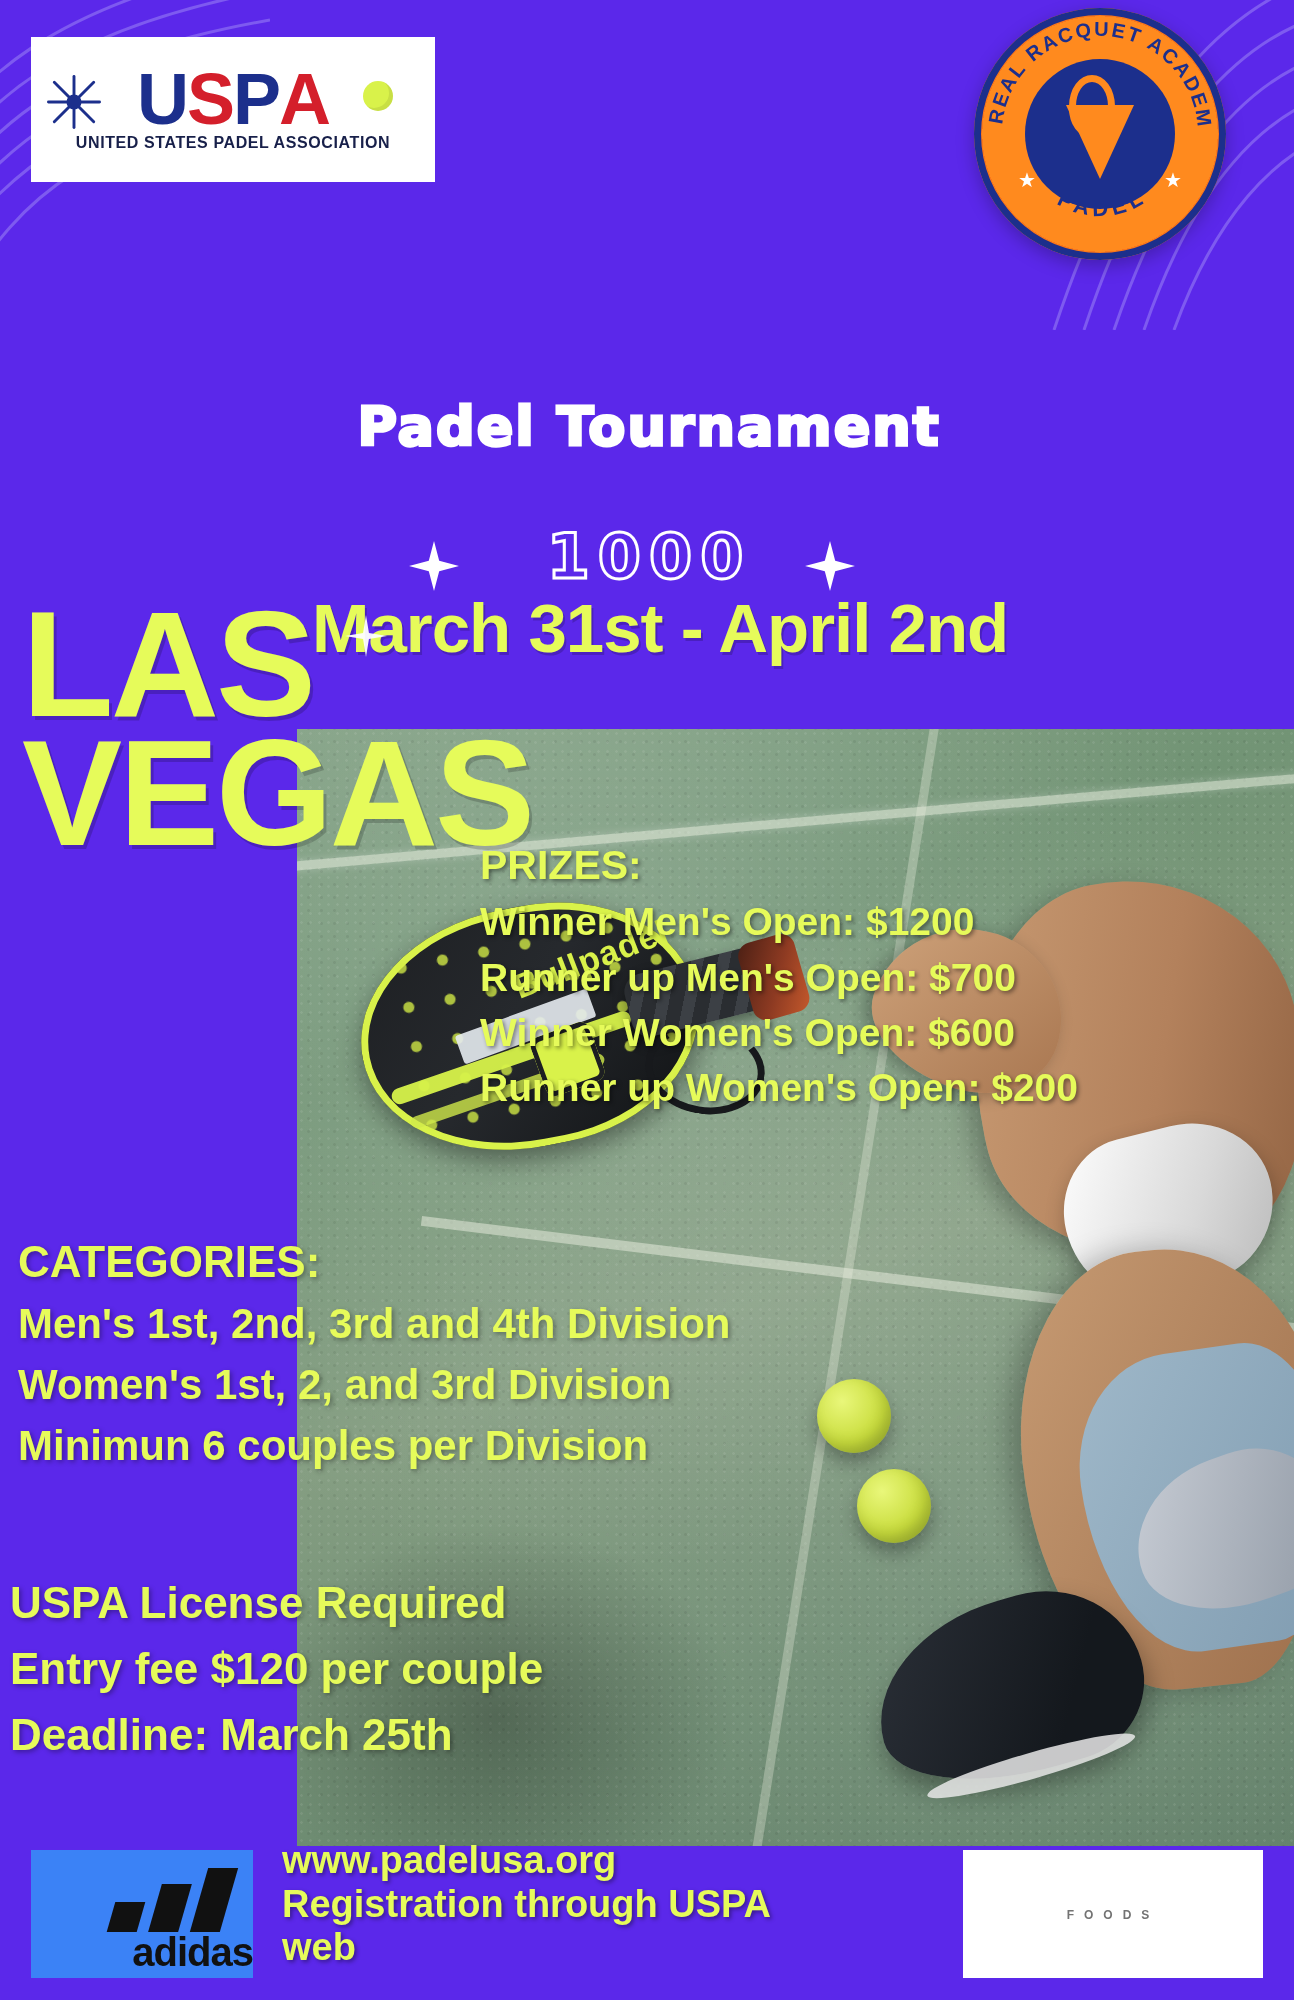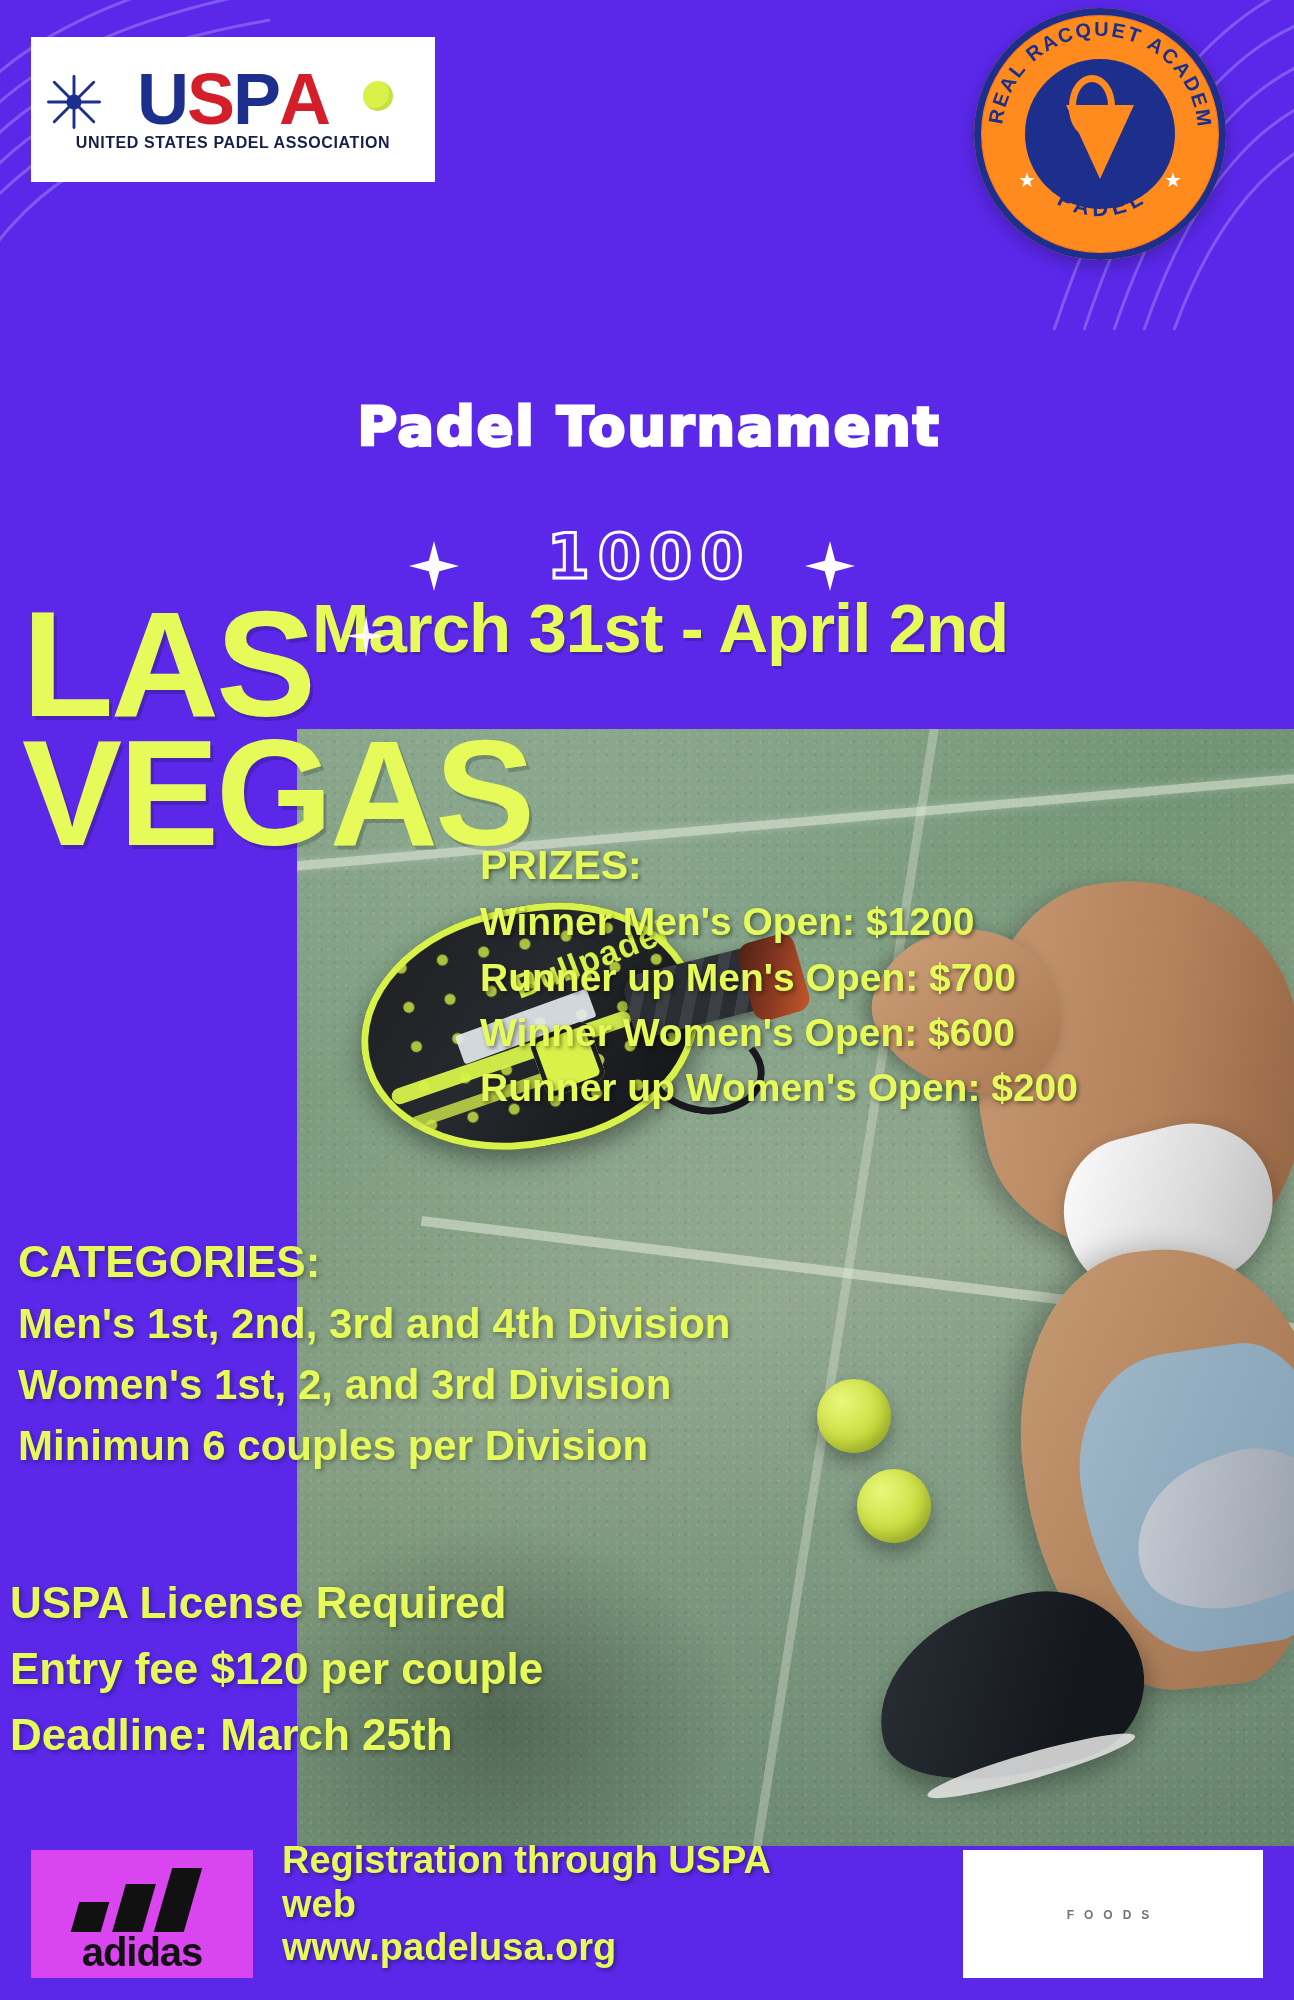--- a/index.html
+++ b/index.html
@@ -240,22 +240,22 @@
   }
   .rra-logo .ring-text, .rra-logo .ring-text-b {
     position: absolute; width: 252px; height: 252px; left: 0; top: 0;
   }
   .rra-logo .star { position:absolute; color:#fff; font-size: 20px; }
   .rra-logo .star.l { left: 44px; top: 160px; }
   .rra-logo .star.r { right: 44px; top: 160px; }
 
   .adidas-logo {
     position: absolute; left: 31px; bottom: 22px; width: 222px; height: 128px;
-    background: #d946ef; display: flex; flex-direction: column;
-    align-items: center; justify-content: flex-end; padding-bottom: 6px;
+    background: #3b82f6; display: flex; flex-direction: column;
+    align-items: flex-end; justify-content: flex-end; padding-bottom: 6px;
   }
   .adidas-logo .bars { width: 150px; height: 64px; position: relative; }
   .adidas-logo .bars span {
     position: absolute; bottom: 0; width: 30px; background: #111;
     transform: skewX(-16deg);
   }
   .adidas-logo .bars span:nth-child(1){ left: 8px; height: 30px; }
   .adidas-logo .bars span:nth-child(2){ left: 52px; height: 48px; }
   .adidas-logo .bars span:nth-child(3){ left: 96px; height: 64px; }
   .adidas-logo .name {
@@ -474,22 +474,22 @@
     <div>Minimun 6 couples per Division</div>
   </div>
 
   <div class="details">
     <div>USPA License Required</div>
     <div>Entry fee $120 per couple</div>
     <div>Deadline: March 25th</div>
   </div>
 
   <div class="registration">
+    <div>www.padelusa.org</div>
     <div>Registration through USPA web</div>
-    <div>www.padelusa.org</div>
   </div>
 
   <div class="adidas-logo">
     <div class="bars">
         <span></span>
         <span></span>
         <span></span>
       </div>
     <div class="name">adidas</div>
   </div>

